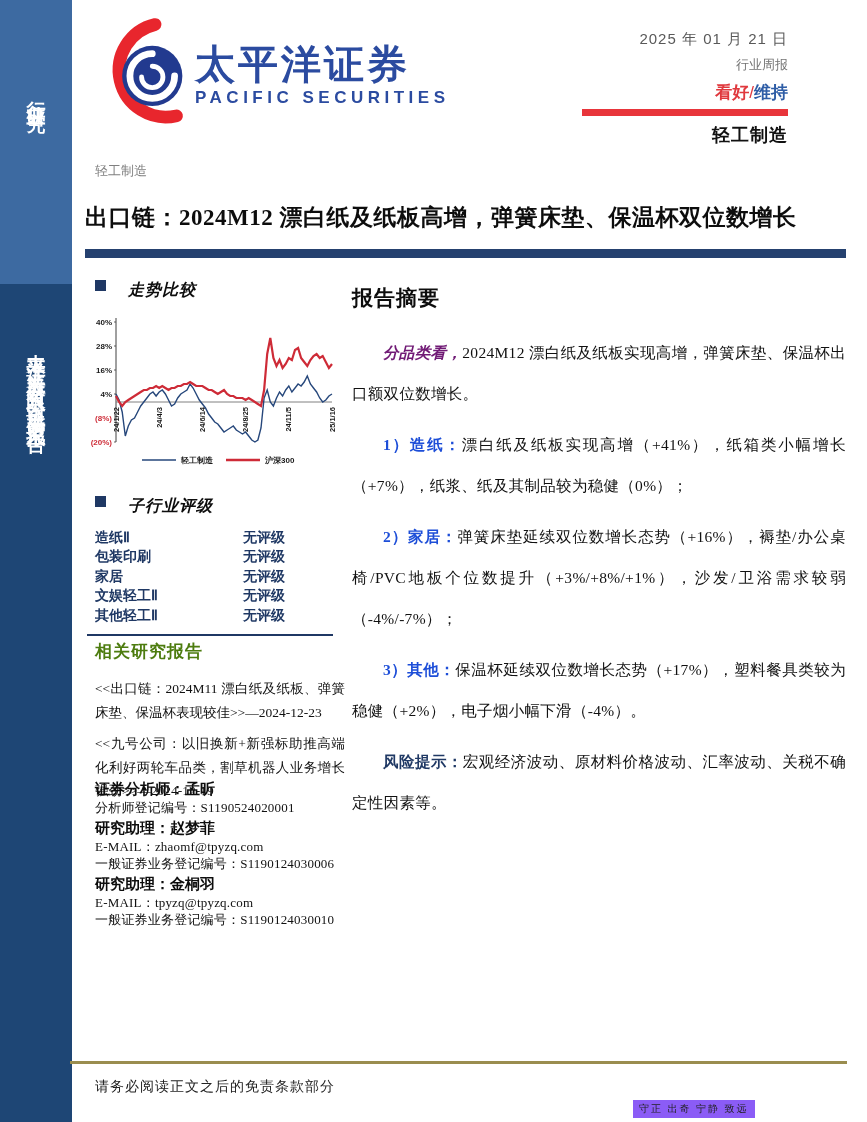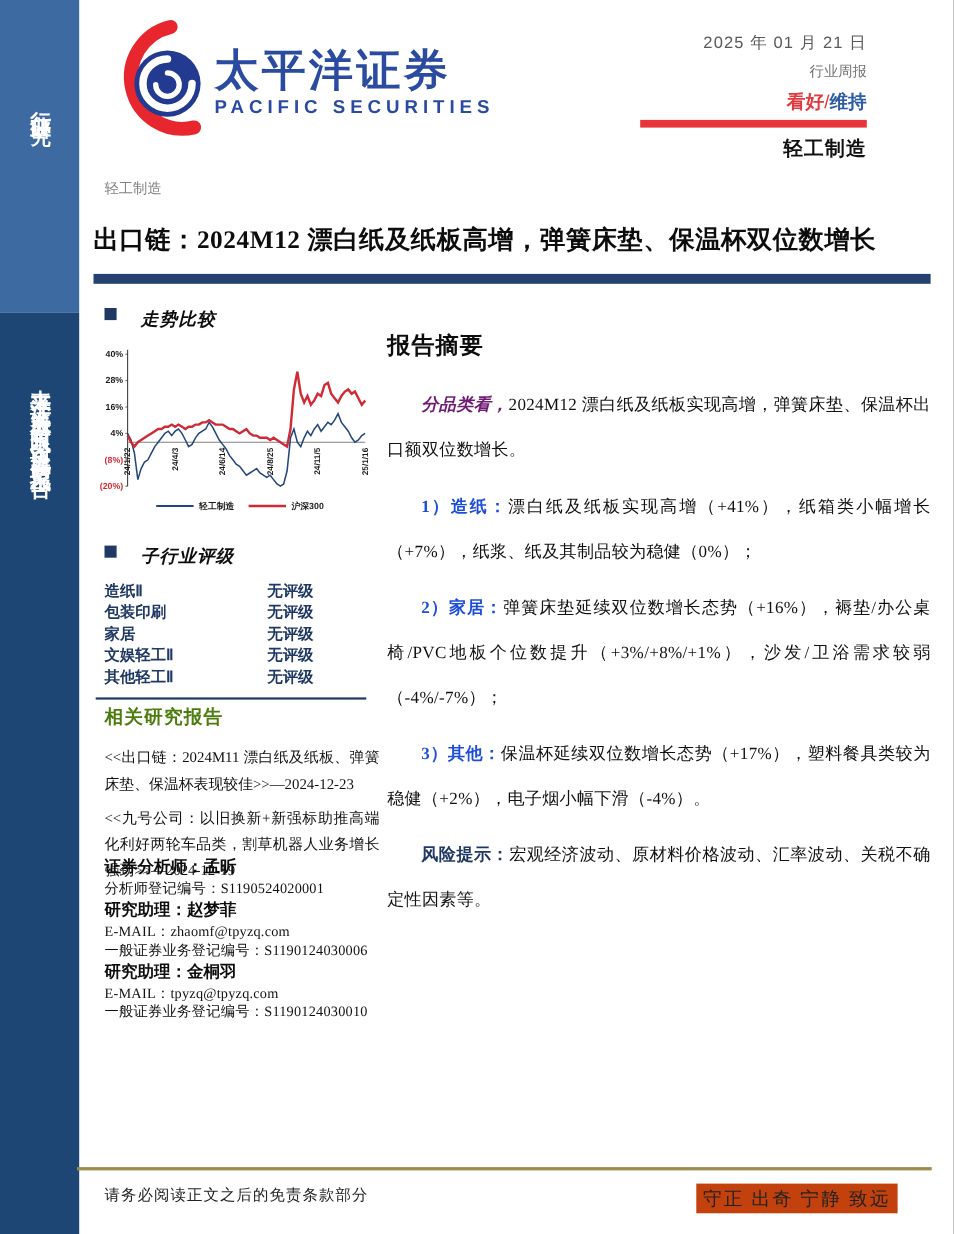--- a/index.html
+++ b/index.html
@@ -52,33 +52,33 @@
   .rating-row .nm  { width:148px; font-family:"Liberation Serif", serif; font-weight:bold; font-size:14px; color:#1F3864; }
   .rating-row .val { font-family:"Liberation Serif", serif; font-weight:bold; font-size:14px; color:#1F3864; }
   .related { position:absolute; left:95px; top:640px; width:250px; }
   .related h3 { font-family:"Liberation Serif", serif; font-size:17px; font-weight:bold; color:#4d7c0f; letter-spacing:1px; }
   .related .rep { font-family:"Liberation Serif", serif; font-size:13.5px; line-height:23.5px; color:#111; margin-top:8px; text-align:justify; }
   .related .rep:first-of-type { margin-top:14px; }
   .analysts { position:absolute; left:95px; top:778px; width:250px; font-family:"Liberation Serif", serif; }
   .an-role { font-size:15px; font-weight:bold; color:#0d0d0d; line-height:19px; margin-top:2px; }
   .an-line { font-size:13px; color:#111; line-height:17.5px; letter-spacing:0.2px; }
   
-  .right-col { position:absolute; left:352px; top:284px; width:494px;margin-top:16px; }
+  .right-col { position:absolute; left:352px; top:284px; width:494px; }
   .sum-title { font-family:"Liberation Serif", serif; font-size:21px; font-weight:bold; color:#0d0d0d; letter-spacing:1px; }
   .sum-body { margin-top:20px; }
   .sum-para { font-family:"Liberation Serif", serif; font-size:15.5px; line-height:41px; color:#111;
               text-indent:2em; text-align:justify; margin-bottom:10px; letter-spacing:0.3px; }
   .lead-navy-italic { font-weight:bold; font-style:italic; color:#701a75; }
   .lead-black { font-weight:bold; color:#1d4ed8; }
   .lead-navy { font-weight:bold; color:#1F3864; }
   
   .footer-line { position:absolute; left:70px; top:1061px; width:777px; height:3px; background:#9A8D4F; }
   .footer-left { position:absolute; left:95px; top:1078px; font-family:"Liberation Serif", serif; font-size:14px; color:#222; letter-spacing:1px; }
-  .footer-right { position:absolute; left:633px; top:1076px; font-family:"Liberation Serif", serif; font-size:17px; color:#222;
-                  background:#c2410c; padding:2px 6px; letter-spacing:2px; }
+  .footer-right { position:absolute; left:633px; top:1100px; font-family:"Liberation Serif", serif; font-size:10px; color:#222;
+                  background:#8b5cf6; padding:2px 6px; letter-spacing:2px; }
 </style>
 </head>
 <body>
 
 <div class="page">
 
   <div class="sidebar-top">
     <div class="v-label top">行业研究</div>
   </div>
   <div class="sidebar-bottom">

